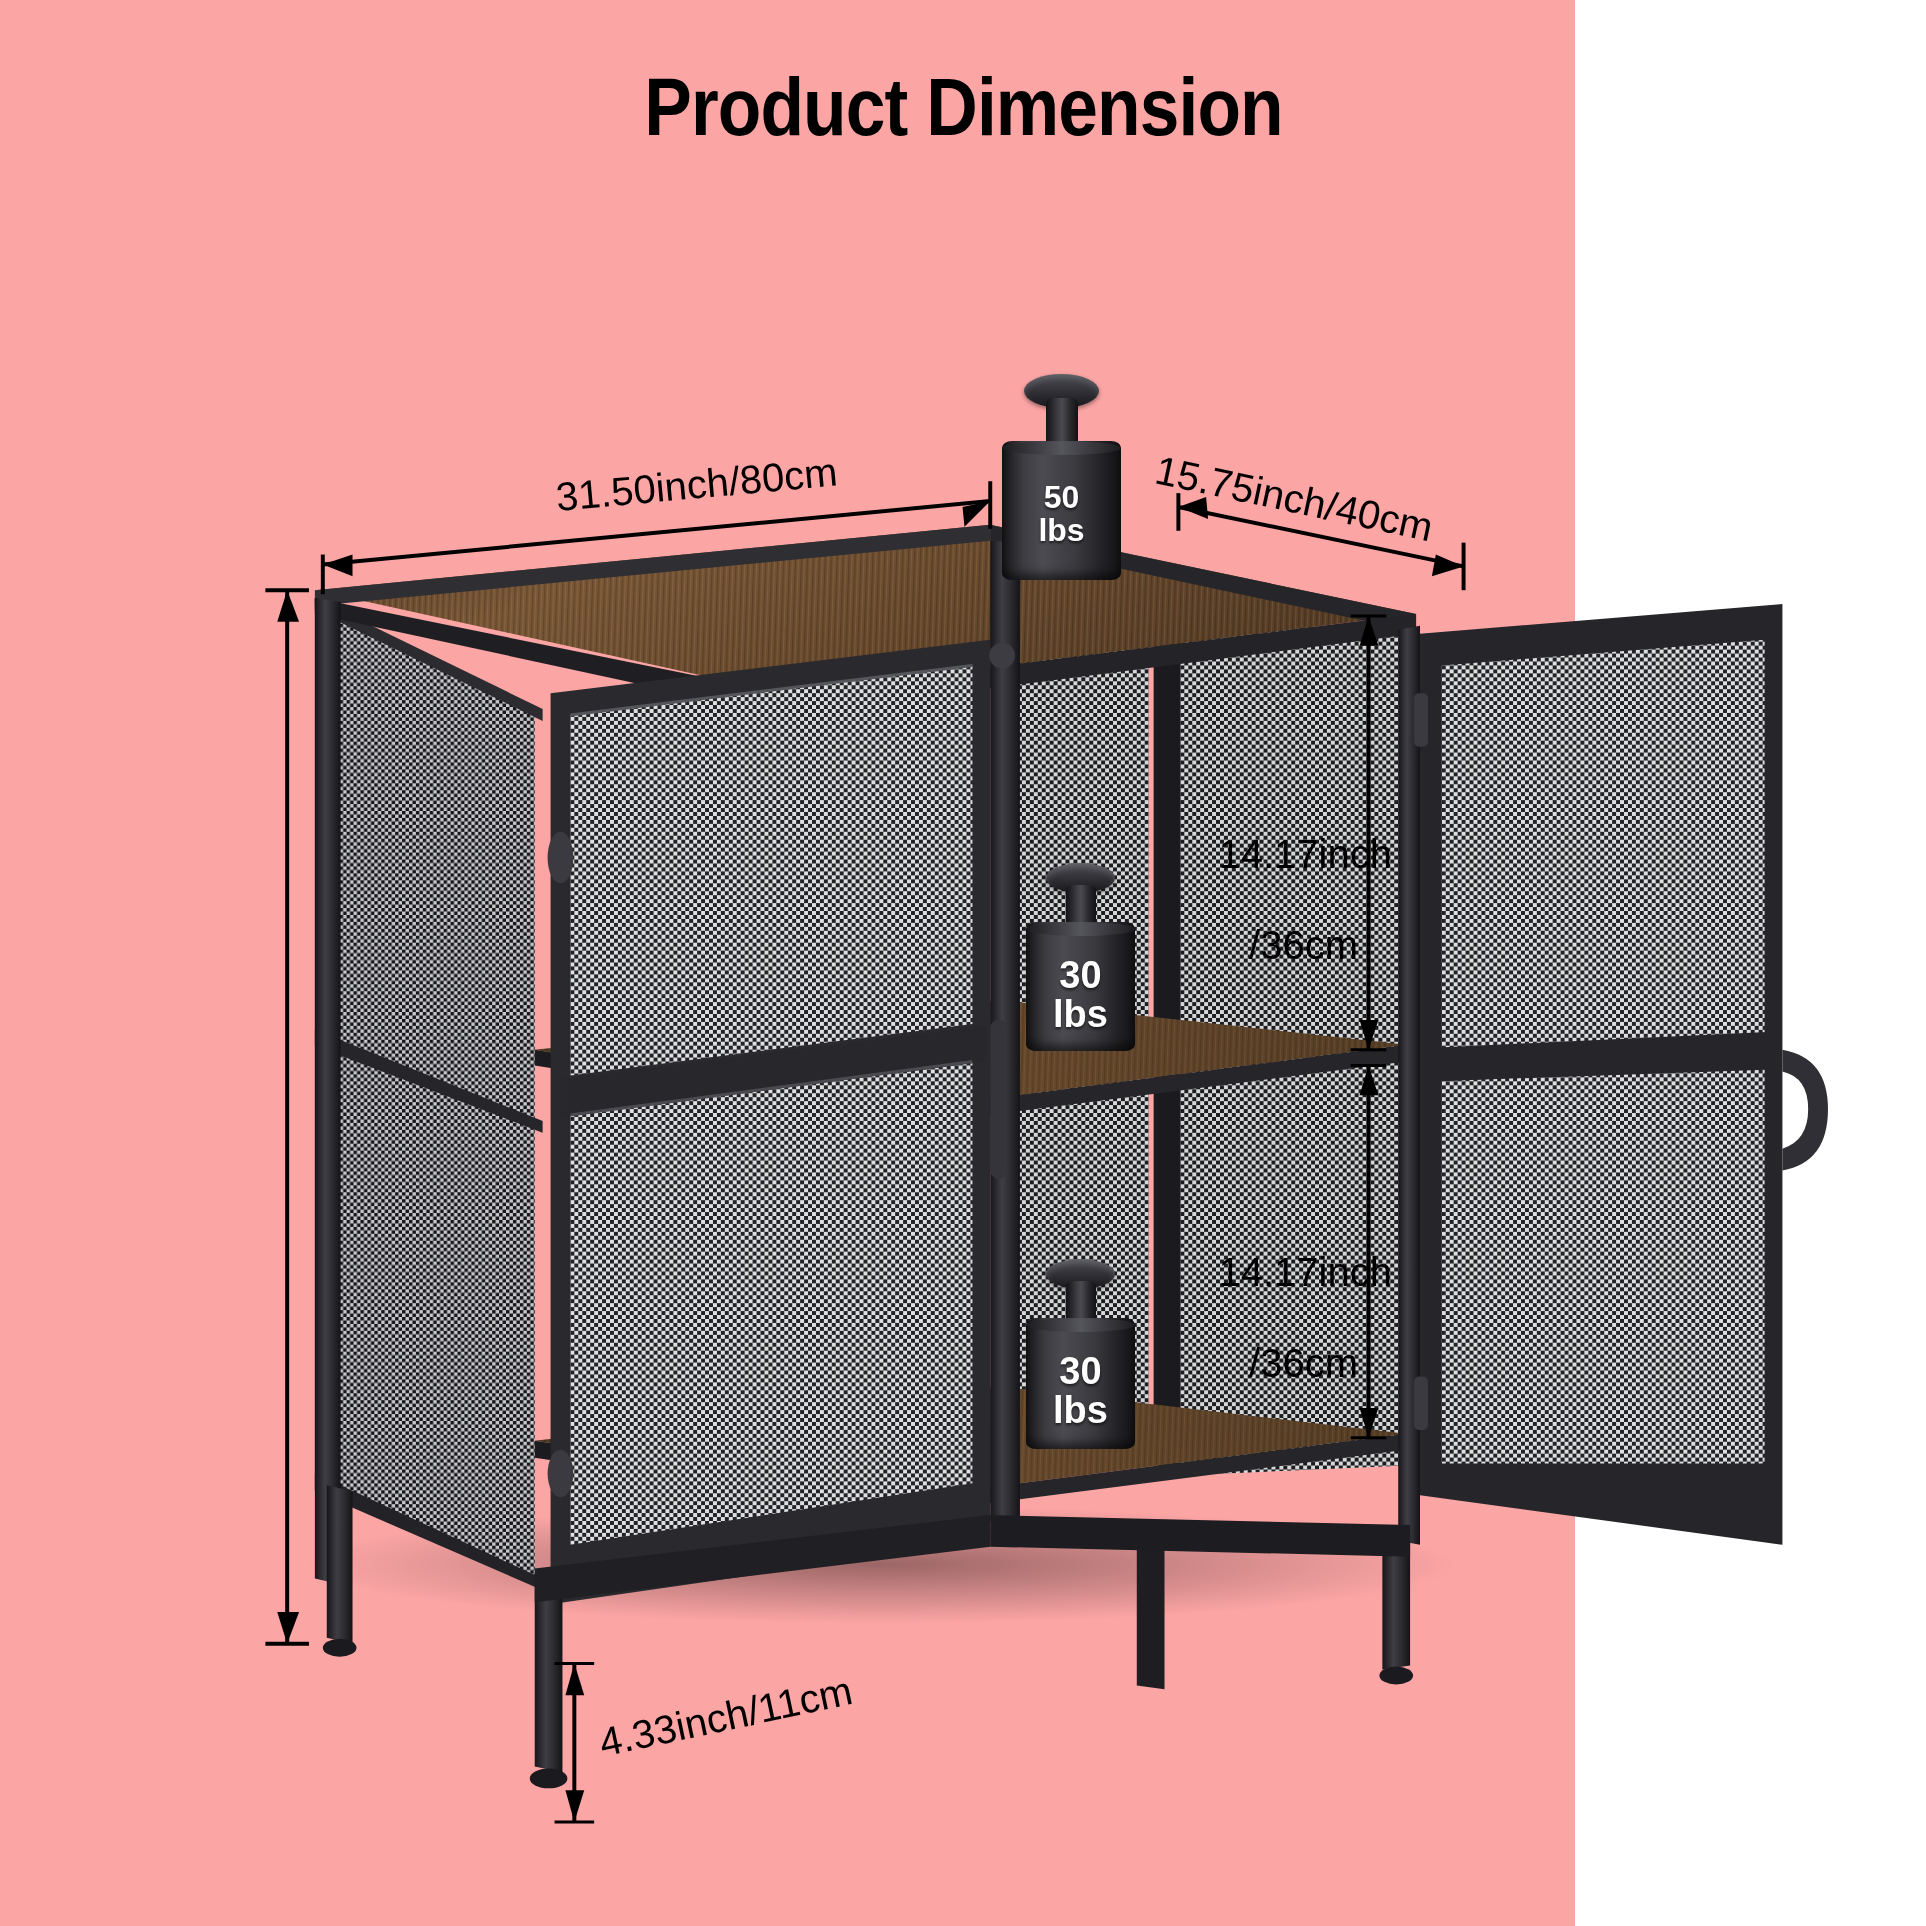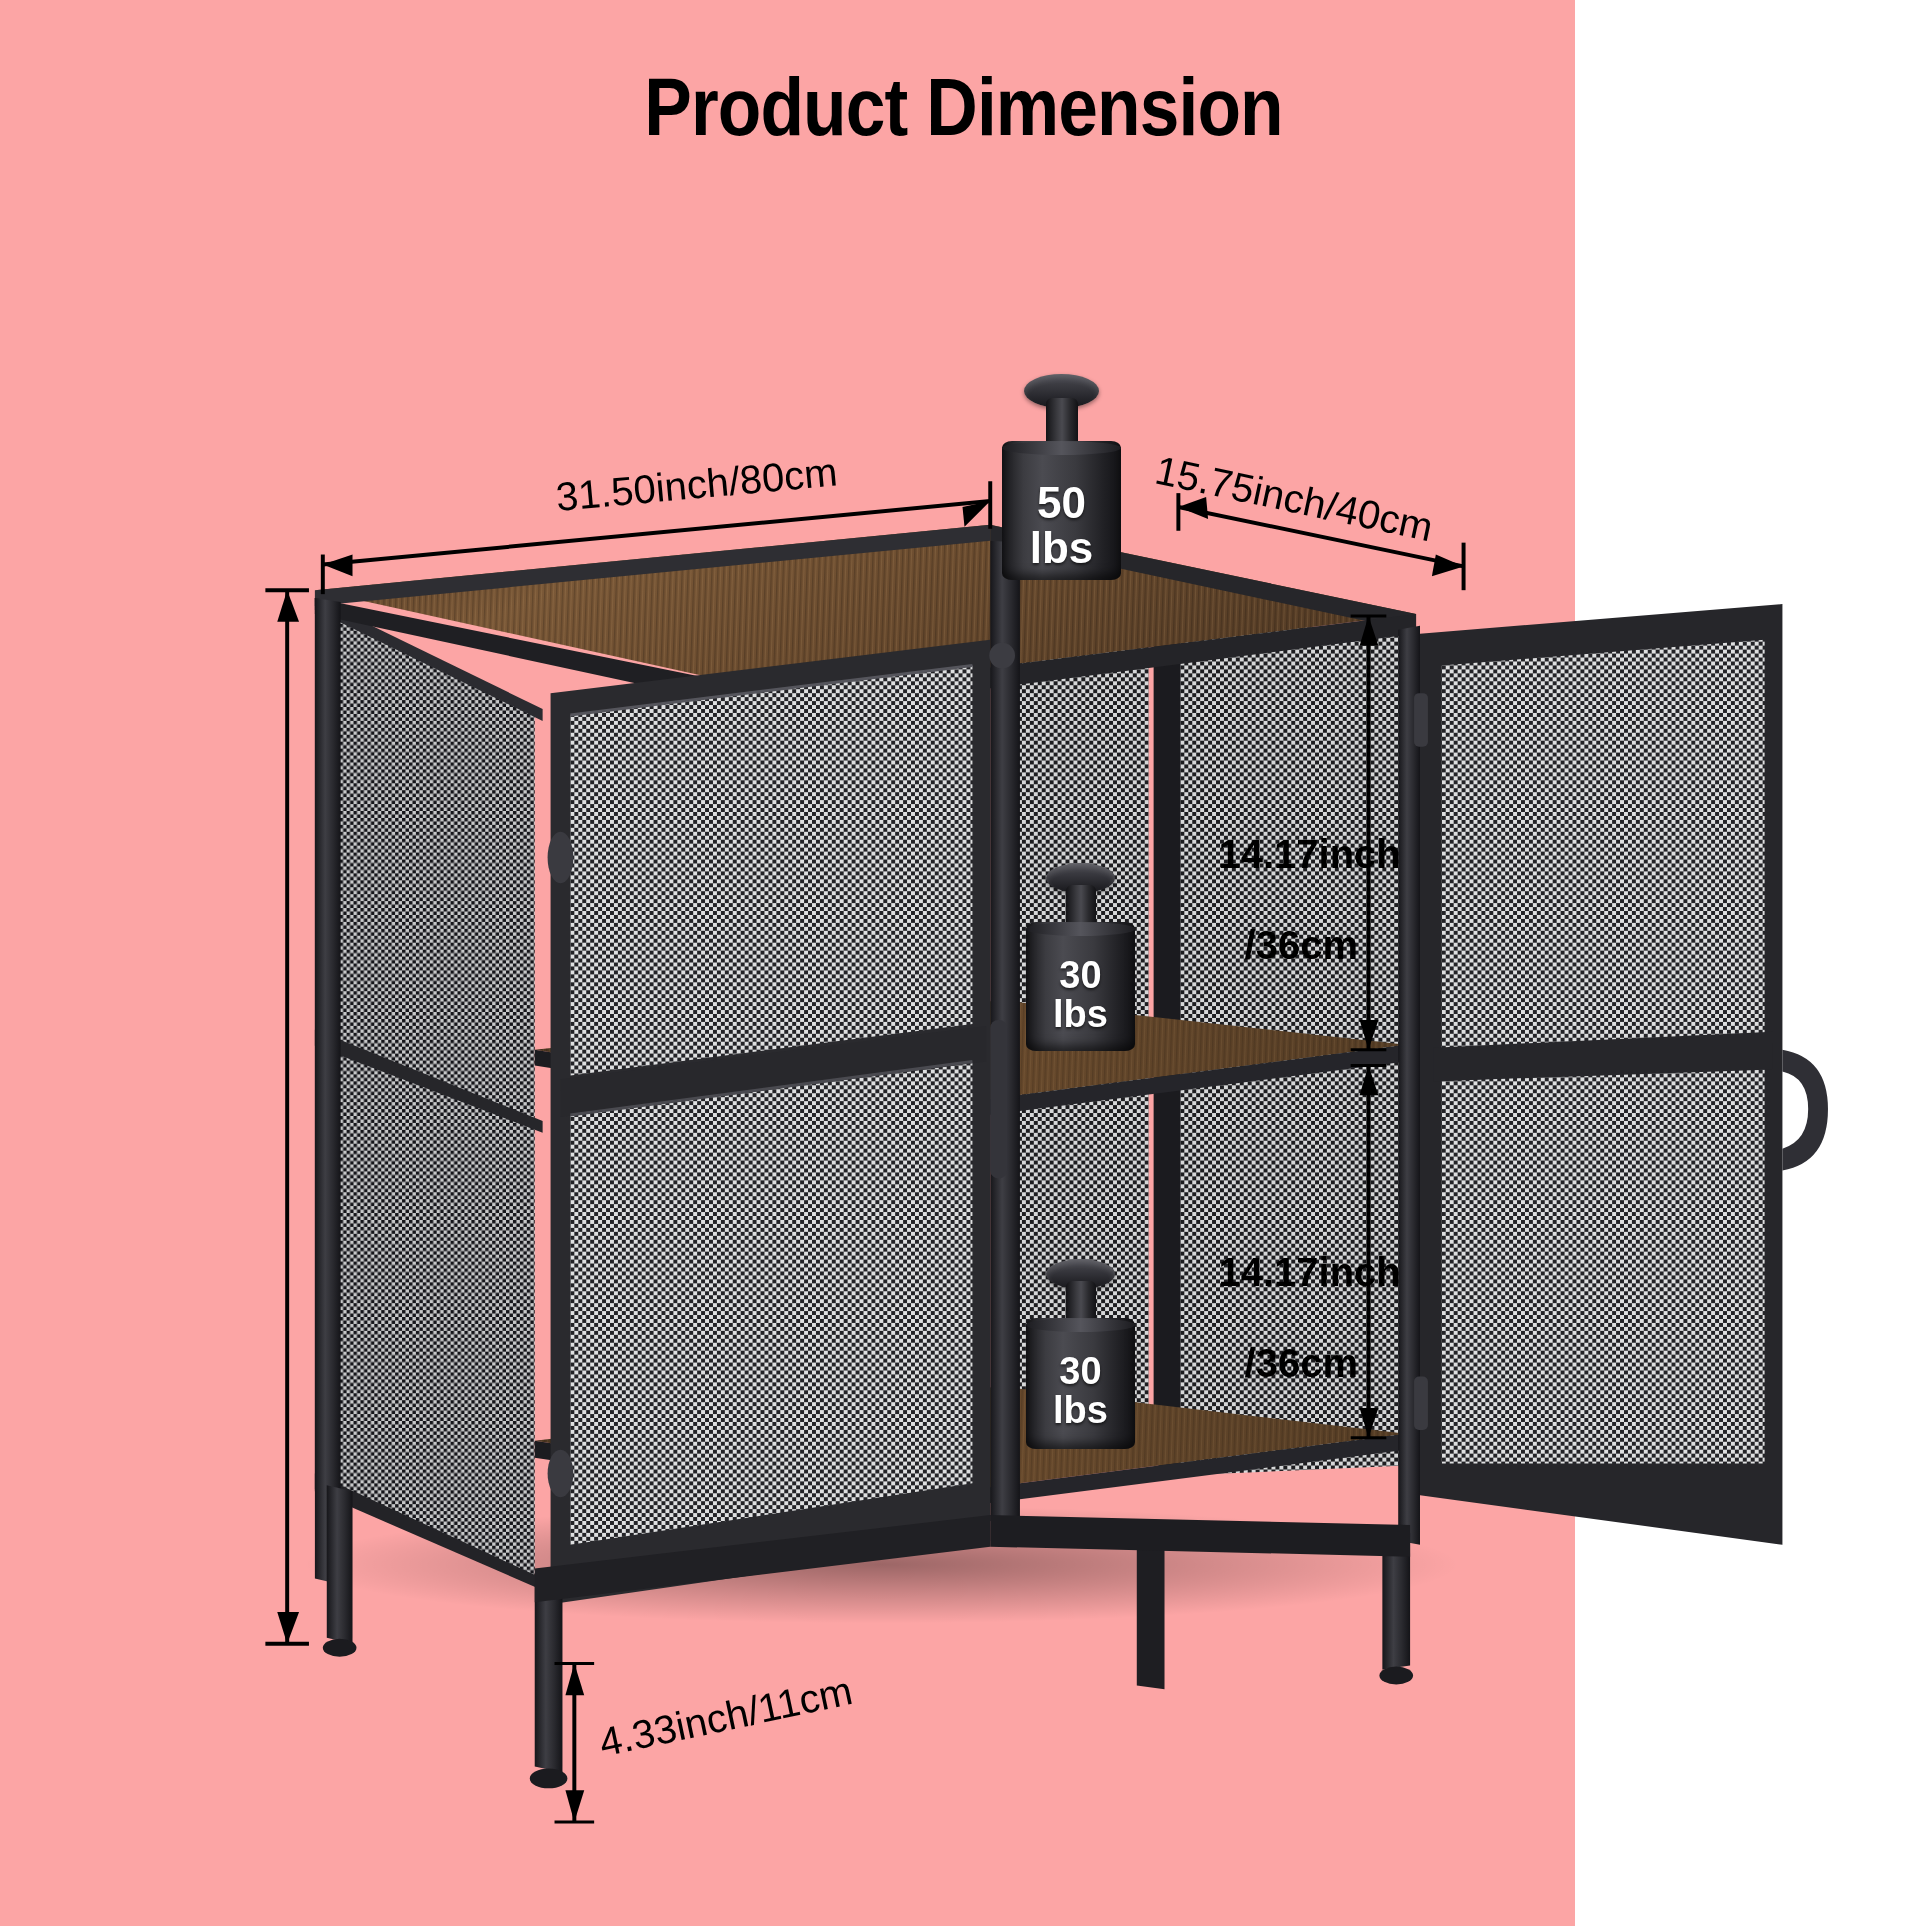--- a/index.html
+++ b/index.html
@@ -9,21 +9,21 @@
   
   .title{
     position:absolute;left:0;top:61px;width:1927px;text-align:center;
     font-family:"Liberation Sans",sans-serif;
     font-weight:bold;font-size:81px;letter-spacing:-1px;color:#000;
     transform:scaleX(0.88);transform-origin:center top;
   }
 
   
   .dim{position:absolute;color:#000;font-size:40px;line-height:1.12;white-space:pre;}
-  .dim.two{line-height:1.14;font-weight:bold;}
+  .dim.two{line-height:1.14;}
 
   
   #cab{position:absolute;left:0;top:0;width:1927px;height:1927px;}
 
   
   .weight{position:absolute;}
   .weight .body{
     position:absolute;left:0;right:0;bottom:0;
     border-radius:10px/7px;
     background:linear-gradient(90deg,#17171a 0%,#3c3c41 18%,#4b4b51 34%,#3a3a3f 62%,#202024 86%,#131316 100%);
@@ -175,21 +175,21 @@
 
       <polygon points="540,1584 1000,1530 1000,1562 540,1618" fill="#202024"></polygon>
       <polygon points="1000,1530 1424,1540 1424,1572 1000,1562" fill="#1d1d21"></polygon>
     </svg>
 
     <div class="weight" style="left:1002px;top:374px;width:119px;height:206px;">
       <div class="knob" style="left:22px;top:0;width:75px;height:34px;"></div>
       <div class="stem" style="left:44px;top:24px;width:32px;height:51px;"></div>
       <div class="body" style="top:67px;height:139px;">
         <div class="capshadow"></div>
-        <div class="lbl" style="top:40px;font-size:44px;">
+        <div class="lbl" style="top:40px;font-size:32px;">
           <span>50</span><br><span>lbs</span>
         </div>
       </div>
     </div>
 
     <div class="weight" style="left:1026px;top:863px;width:109px;height:188px;">
       <div class="knob" style="left:20px;top:0;width:69px;height:30px;"></div>
       <div class="stem" style="left:40px;top:22px;width:30px;height:44px;"></div>
       <div class="body" style="top:59px;height:129px;">
         <div class="capshadow"></div>

